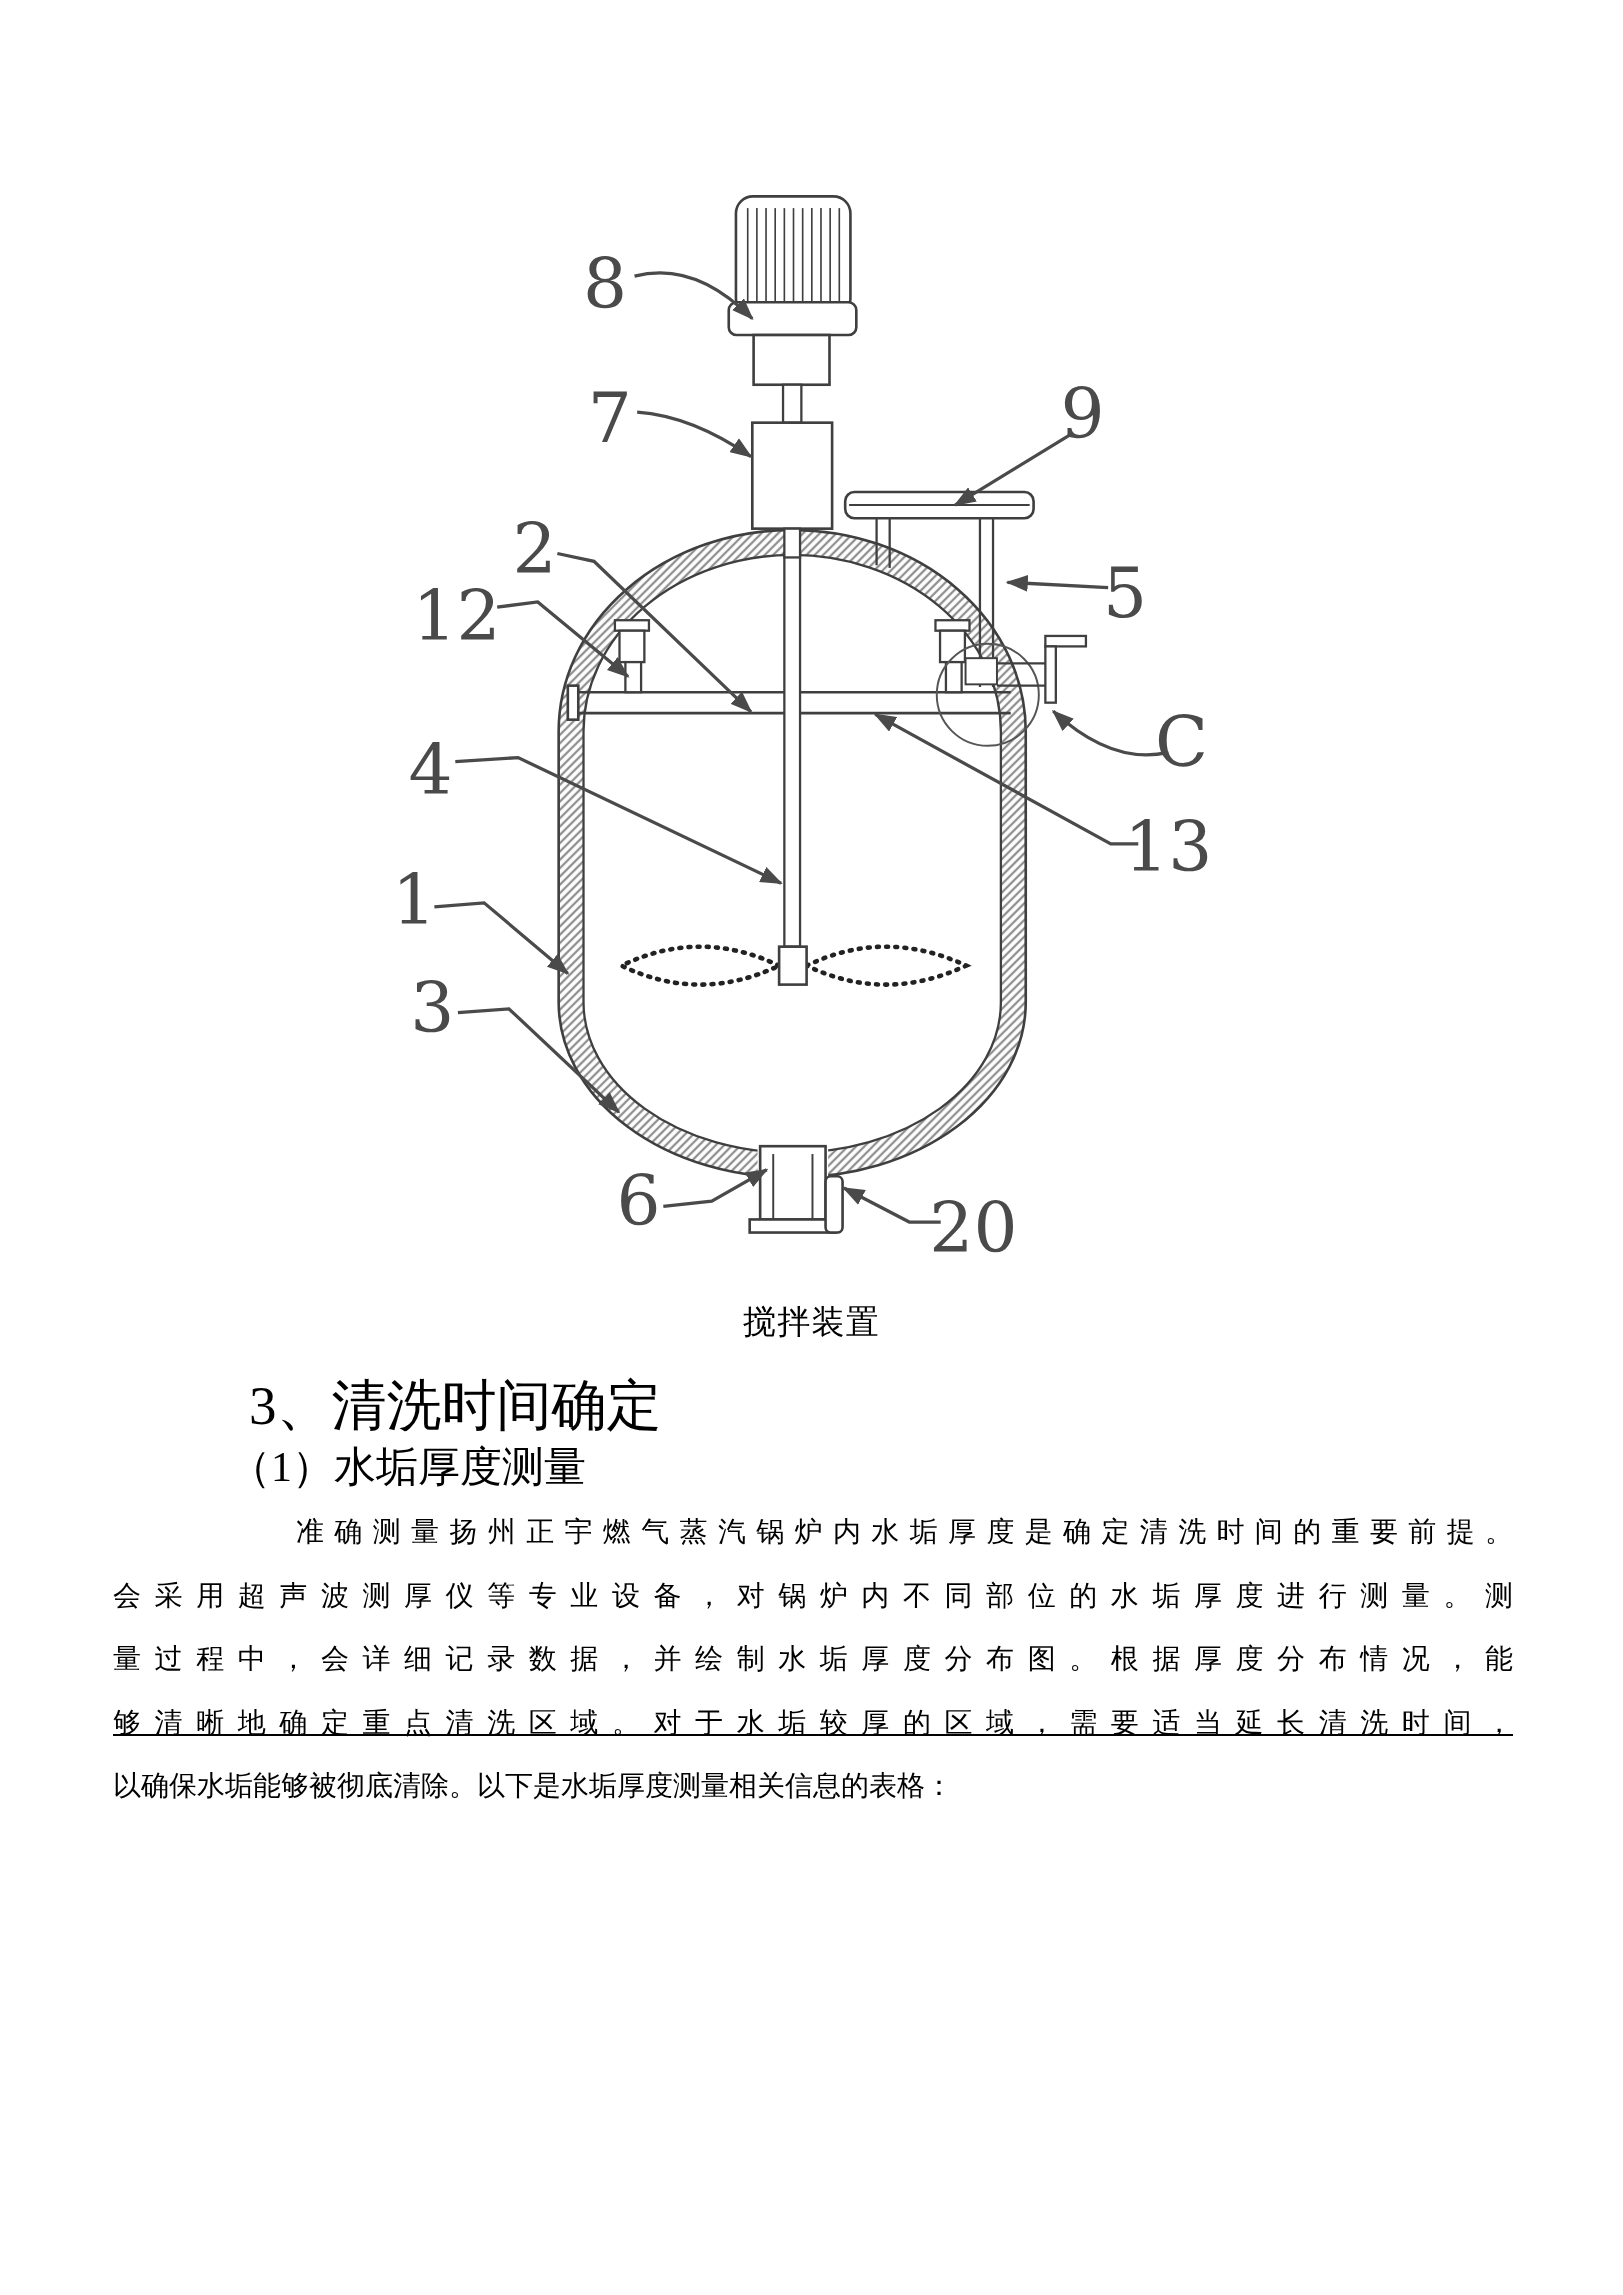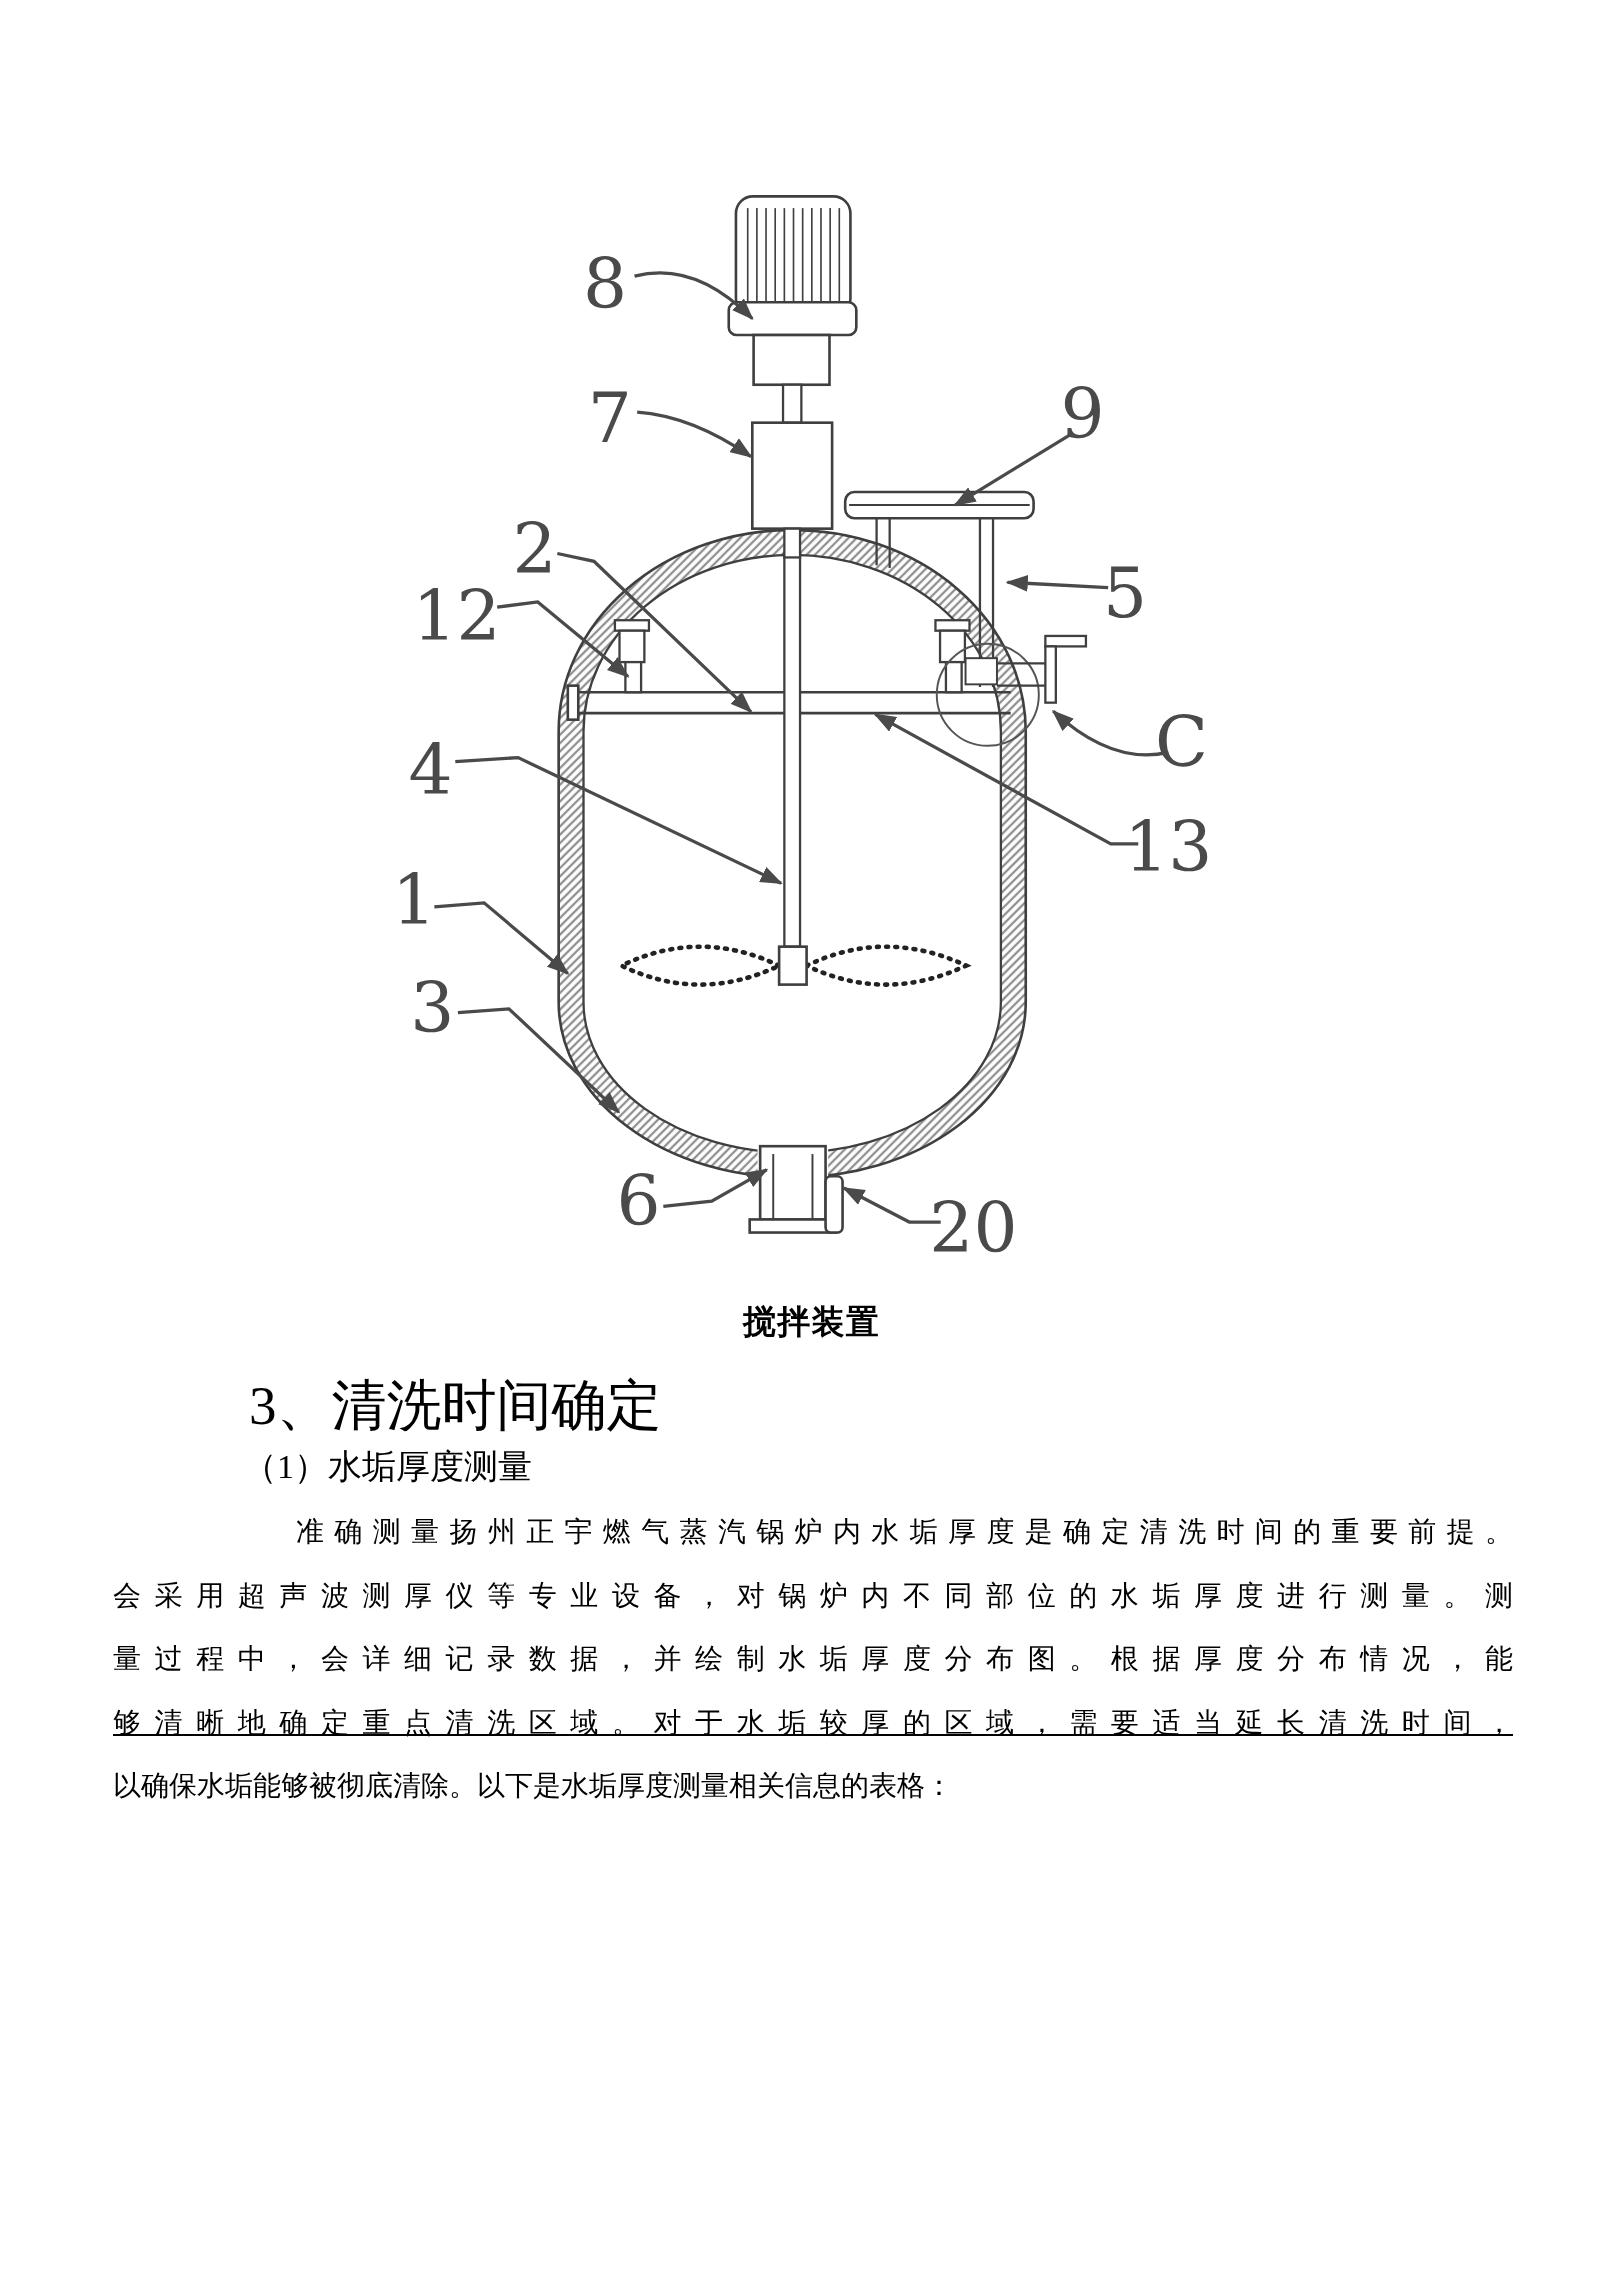--- a/index.html
+++ b/index.html
@@ -1,22 +1,22 @@
 <!DOCTYPE html>
 <html style="font-size:10.5px"><head>
 <meta charset="utf-8">
 <style>
   html,body{margin:0;padding:0;background:#e8e8e8;}
   .page{position:relative;width:1623px;height:2295px;background:#ffffff;overflow:hidden;
         font-family:"Liberation Serif","DejaVu Serif",serif;color:#000;}
   .diagram{position:absolute;left:0;top:0;}
   .caption{position:absolute;left:0;top:1303px;width:1623px;text-align:center;
-           font-size:33px;line-height:38px;letter-spacing:1.3px;font-weight:bold;}
+           font-size:33px;line-height:38px;letter-spacing:1.3px;}
   .h1{position:absolute;left:249px;top:1381px;font-size:55px;line-height:50px;white-space:nowrap;}
-  .h2{position:absolute;left:243px;top:1442px;font-size:34px;line-height:50px;white-space:nowrap;text-align:center;}
+  .h2{position:absolute;left:229px;top:1442px;font-size:42px;line-height:50px;white-space:nowrap;text-align:center;}
   .bodyline{position:absolute;left:113px;width:1400px;font-size:28px;line-height:43px;
             text-align:justify;text-align-last:justify;white-space:nowrap;}
   .bl1{top:1510px;text-indent:183px;}
   .bl2{top:1574px;}
   .bl3{top:1637px;}
   .bl4{top:1701px;text-decoration:underline;}
   .bl5{top:1764px;text-align:left;text-align-last:left;}
   svg text.lbl{font-family:"DejaVu Serif","Liberation Serif",serif;font-size:106px;fill:#4a4a4a;}
 </style>
 </head>

